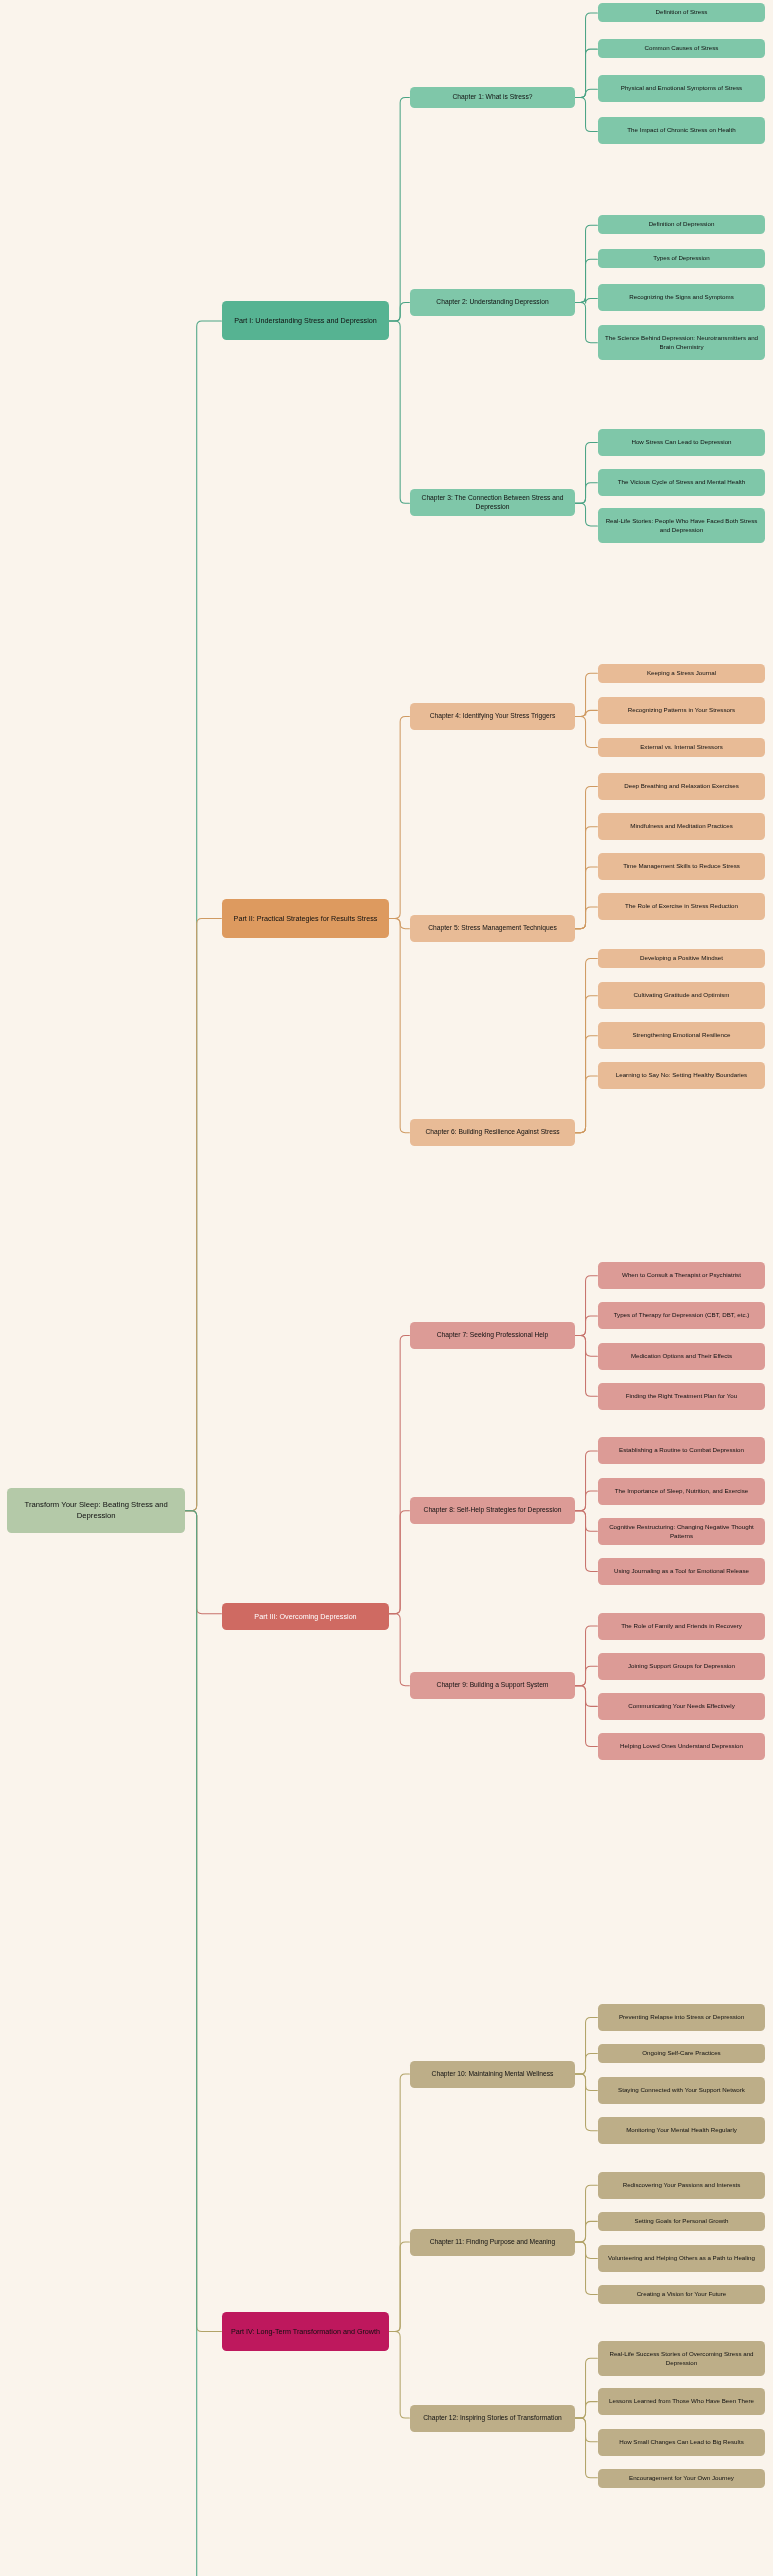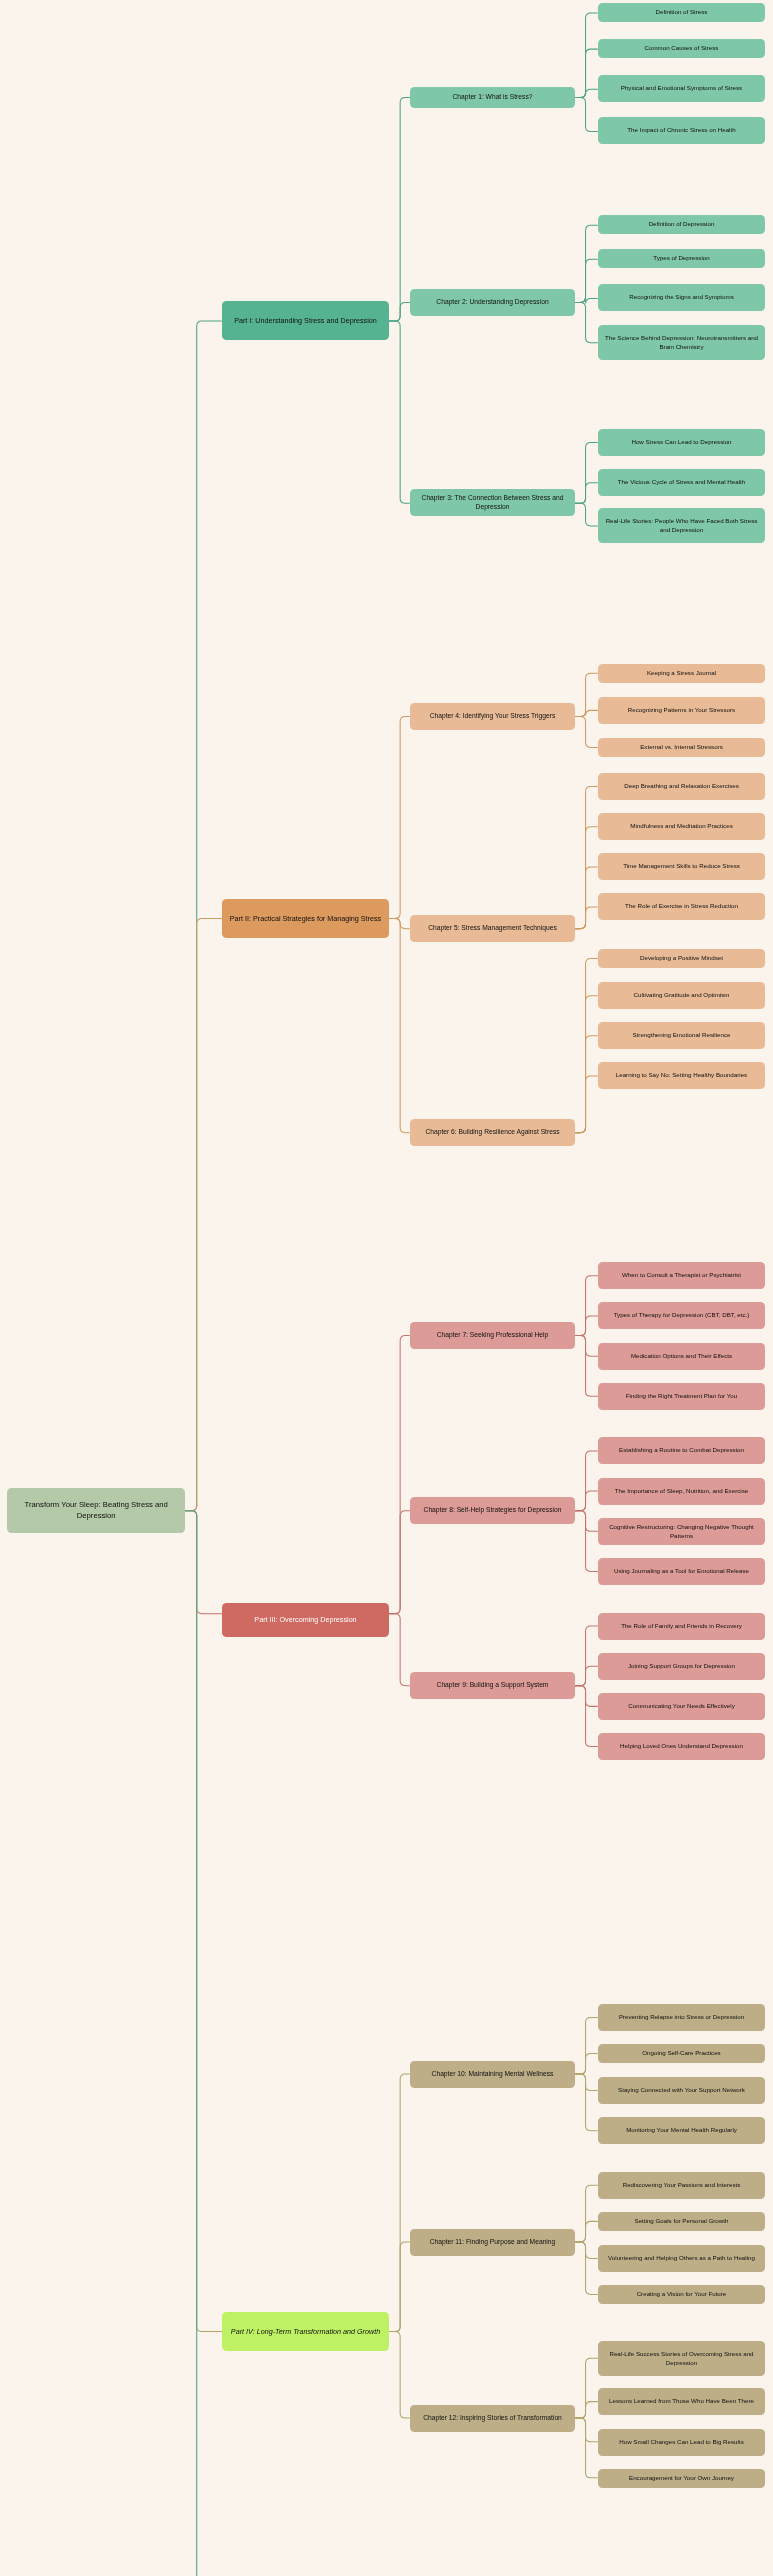--- a/index.html
+++ b/index.html
@@ -42,21 +42,21 @@
   .chap   { font-size:6.7px; }
   .leaf   { font-size:6.2px; }
   
   .c-root { background:#b4c9a8; }
   .c-g1   { background:#56b392; }  
   .c-g2   { background:#7fc7a9; }  
   .c-o1   { background:#dd9a5f; }  
   .c-o2   { background:#e8bb96; }  
   .c-r1   { background:#cf6a62; color:#ffffff; } 
   .c-r2   { background:#dc9b96; }  
-  .c-k1   { background:#bef264;font-style:italic; }  
+  .c-k1   { background:#be185d; }  
   .c-k2   { background:#bdae88; }  
 </style>
 </head>
 <body>
 
 <div id="canvas">
   <svg id="wires" viewBox="0 0 1501 5440">
       <path d="M 360 2932 L 372 2932 Q 382 2932 382 2922 L 382 632 Q 382 622 392 622 L 430 622" fill="none" stroke="#4aa384" stroke-width="2" stroke-linecap="round"></path>
       <path d="M 755 622 L 767 622 Q 777 622 777 612 L 777 198 Q 777 188 787 188 L 795 188" fill="none" stroke="#4aa384" stroke-width="2" stroke-linecap="round"></path>
       <path d="M 1115 188 L 1127 188 Q 1137 188 1137 178 L 1137 34 Q 1137 24 1147 24 L 1160 24" fill="none" stroke="#4aa384" stroke-width="2" stroke-linecap="round"></path>
@@ -168,21 +168,21 @@
       <div class="node leaf c-g2" style="left: 598px; top: 429px; width: 167px; height: 27px;">
         <span class="lbl">How Stress Can Lead to Depression</span>
       </div>
       <div class="node leaf c-g2" style="left: 598px; top: 469px; width: 167px; height: 27px;">
         <span class="lbl">The Vicious Cycle of Stress and Mental Health</span>
       </div>
       <div class="node leaf c-g2" style="left: 598px; top: 508px; width: 167px; height: 35px;">
         <span class="lbl">Real-Life Stories: People Who Have Faced Both Stress and Depression</span>
       </div>
       <div class="node part c-o1" style="left: 222px; top: 899px; width: 167px; height: 39px;">
-        <span class="lbl">Part II: Practical Strategies for Managing Stress</span>
+        <span class="lbl">Part II: Practical Strategies for Results Stress</span>
       </div>
       <div class="node chap c-o2" style="left: 410px; top: 703px; width: 165px; height: 27px;">
         <span class="lbl">Chapter 4: Identifying Your Stress Triggers</span>
       </div>
       <div class="node leaf c-o2" style="left: 598px; top: 664px; width: 167px; height: 18.5px;">
         <span class="lbl">Keeping a Stress Journal</span>
       </div>
       <div class="node leaf c-o2" style="left: 598px; top: 697px; width: 167px; height: 27px;">
         <span class="lbl">Recognizing Patterns in Your Stressors</span>
       </div>
@@ -212,21 +212,21 @@
       </div>
       <div class="node leaf c-o2" style="left: 598px; top: 982px; width: 167px; height: 27px;">
         <span class="lbl">Cultivating Gratitude and Optimism</span>
       </div>
       <div class="node leaf c-o2" style="left: 598px; top: 1022px; width: 167px; height: 27px;">
         <span class="lbl">Strengthening Emotional Resilience</span>
       </div>
       <div class="node leaf c-o2" style="left: 598px; top: 1062px; width: 167px; height: 27px;">
         <span class="lbl">Learning to Say No: Setting Healthy Boundaries</span>
       </div>
-      <div class="node part c-r1" style="left: 222px; top: 1603px; width: 167px; height: 34px;">
+      <div class="node part c-r1" style="left: 222px; top: 1603px; width: 167px; height: 27px;">
         <span class="lbl">Part III: Overcoming Depression</span>
       </div>
       <div class="node chap c-r2" style="left: 410px; top: 1322px; width: 165px; height: 27px;">
         <span class="lbl">Chapter 7: Seeking Professional Help</span>
       </div>
       <div class="node leaf c-r2" style="left: 598px; top: 1262px; width: 167px; height: 27px;">
         <span class="lbl">When to Consult a Therapist or Psychiatrist</span>
       </div>
       <div class="node leaf c-r2" style="left: 598px; top: 1302px; width: 167px; height: 27px;">
         <span class="lbl">Types of Therapy for Depression (CBT, DBT, etc.)</span>

